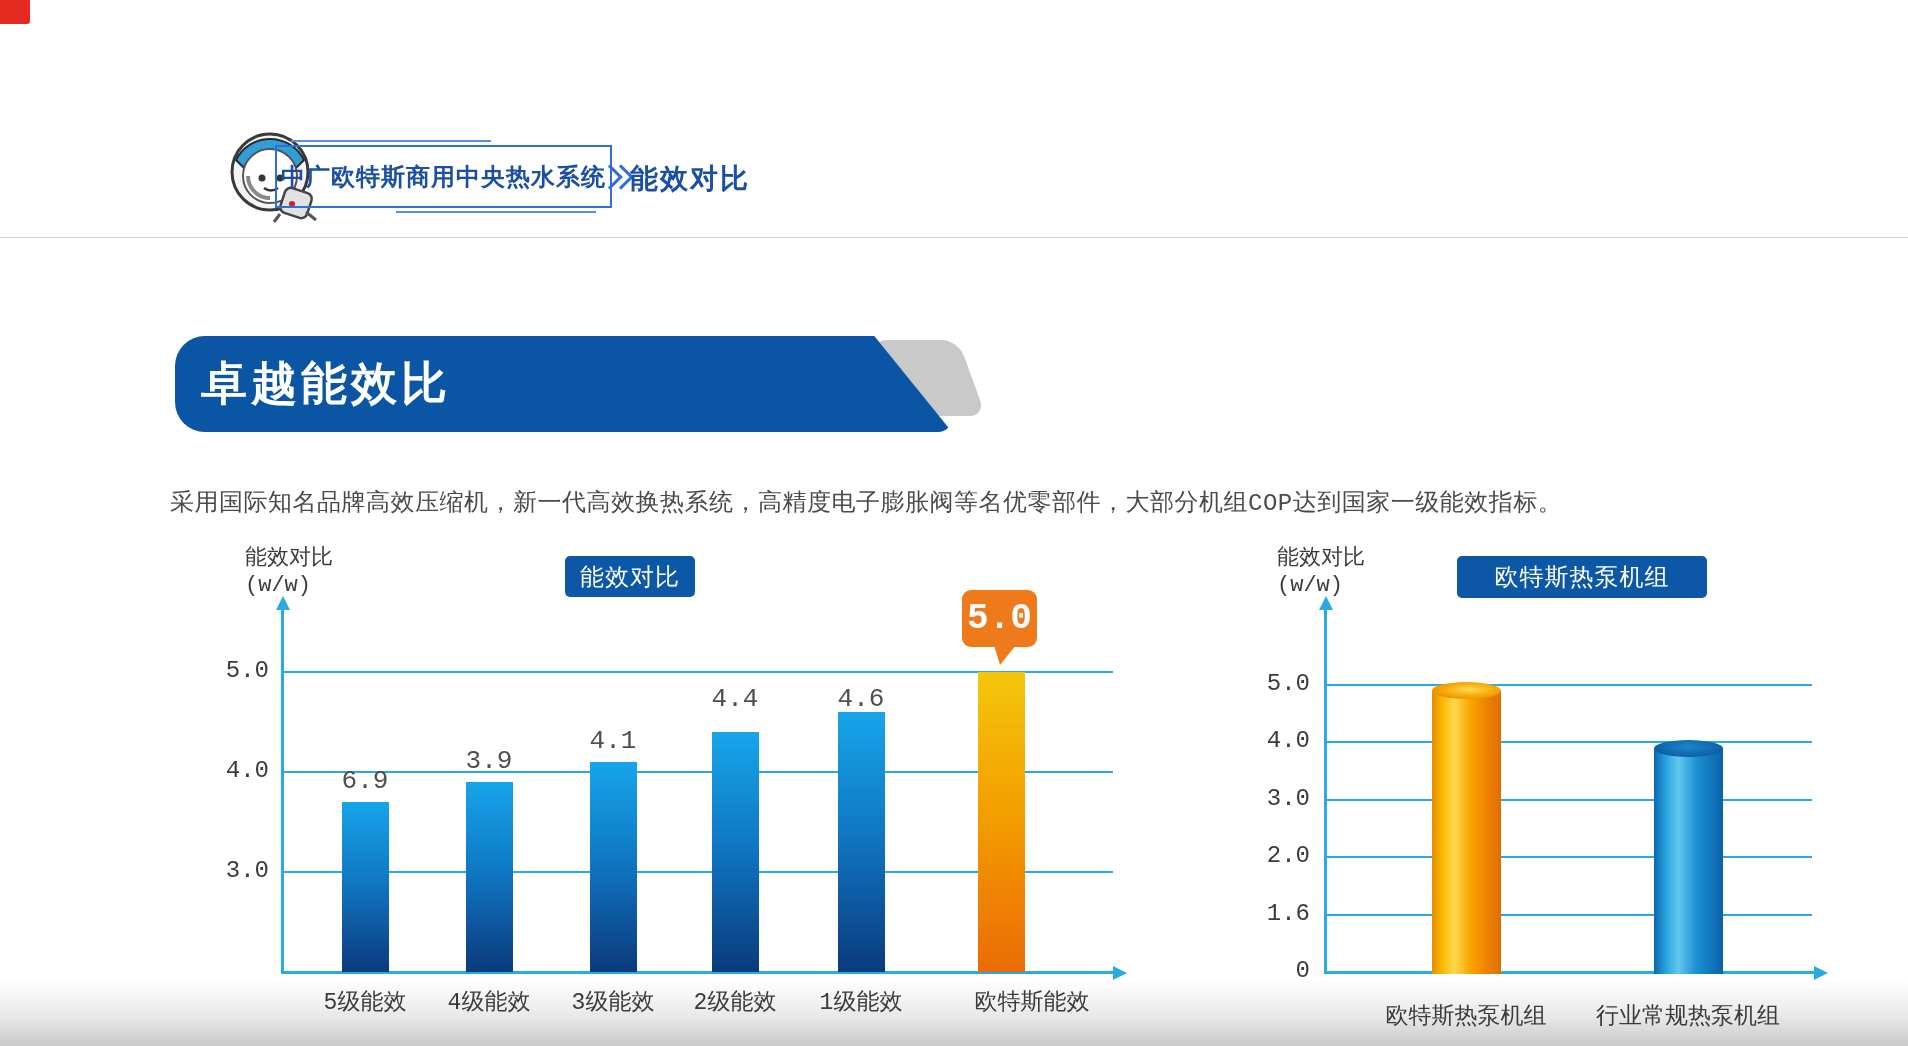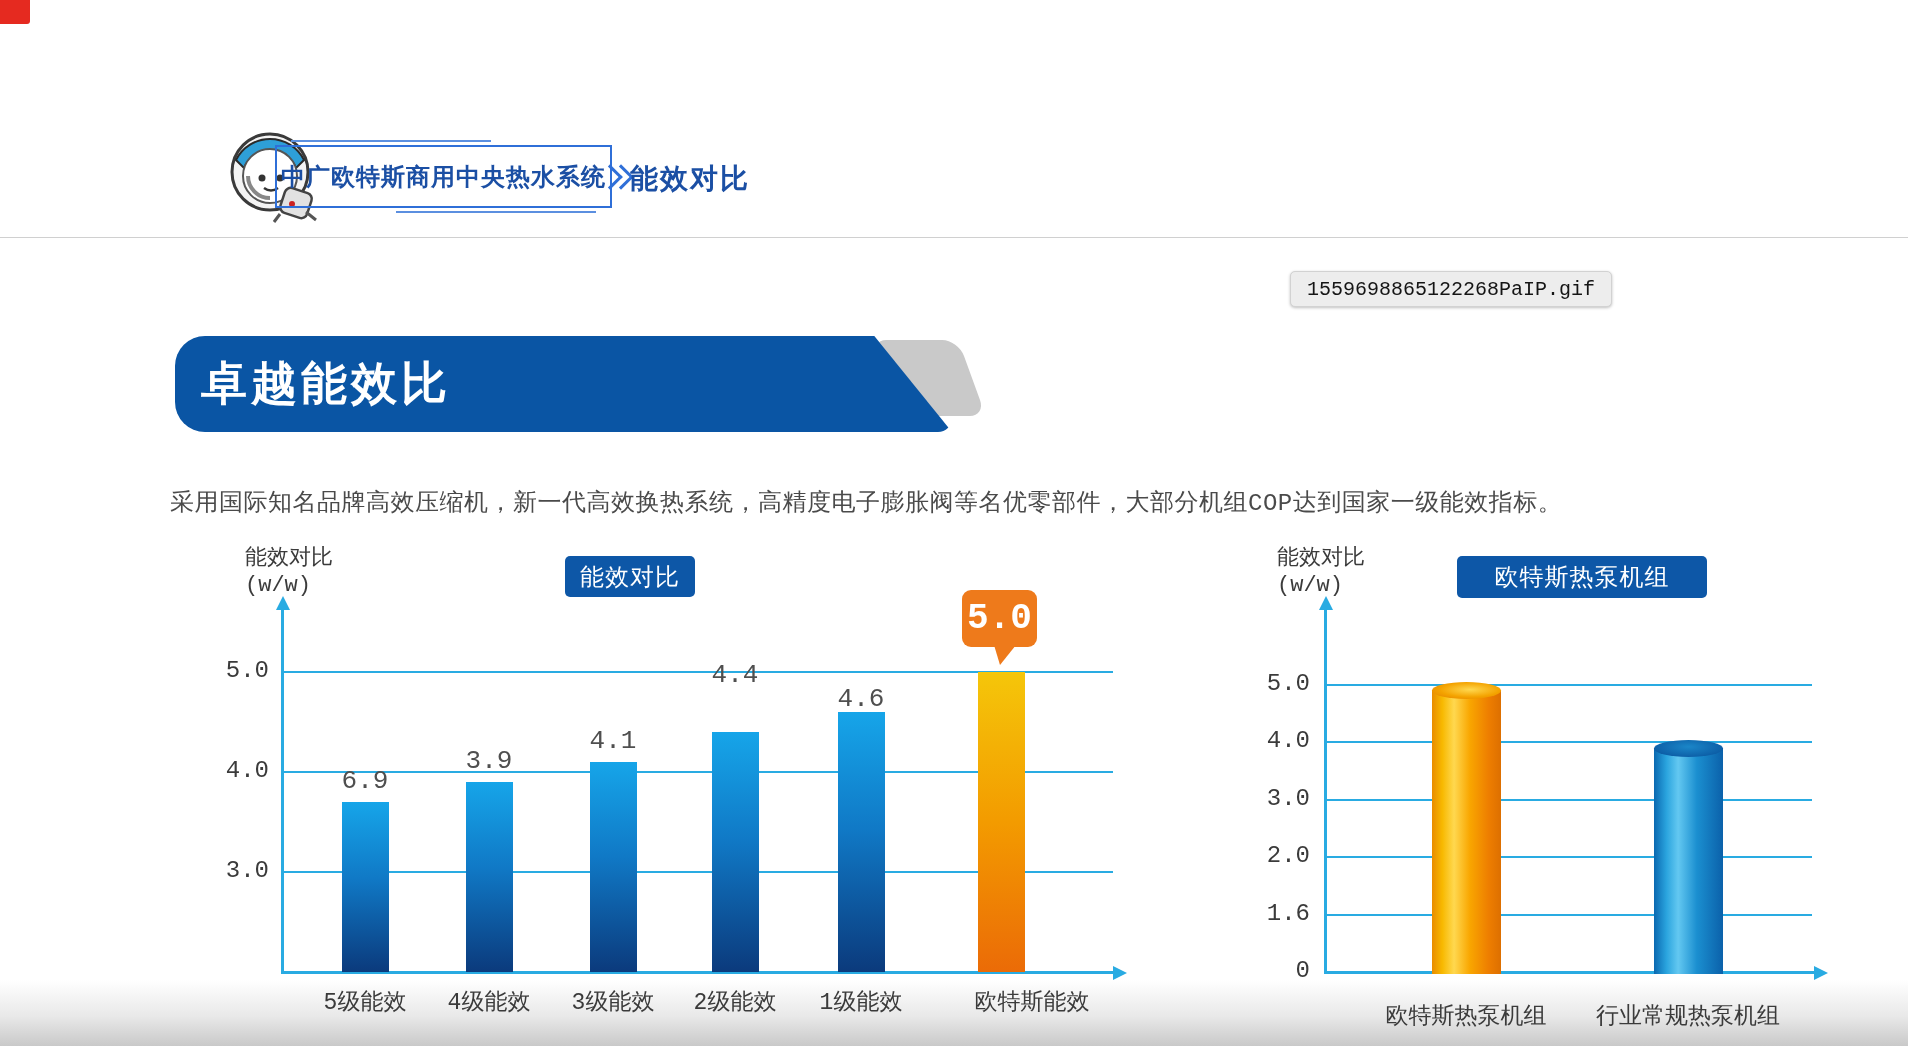--- a/index.html
+++ b/index.html
@@ -94,21 +94,20 @@
   </svg>
 
   <div class="abs brand-frame">
     <div class="abs brand-title">中广欧特斯商用中央热水系统</div>
   </div>
   <div class="abs frame-chevron chev1"></div>
   <div class="abs frame-chevron chev2"></div>
   <div class="abs page-tab">能效对比</div>
   <div class="abs header-divider"></div>
 
-  <div class="abs file-tooltip">1559698865122268PaIP.gif</div>
 
   <div class="abs banner-gray"></div>
   <div class="abs banner-blue"></div>
   <div class="abs section-desc">采用国际知名品牌高效压缩机，新一代高效换热系统，高精度电子膨胀阀等名优零部件，大部分机组COP达到国家一级能效指标。</div>
   <div class="abs banner-text">卓越能效比</div>
 
   <div class="abs ylab" style="left:245px;top:545px;">
     <div>能效对比</div>
     <div>(w/w)</div>
   </div>
@@ -139,21 +138,21 @@
     <div class="bar bar-blue" style="left: 341.5px; top: 802px; width: 47px; height: 170px;"></div>
     <div class="val" style="left: 325px; top: 766px; width: 80px;">6.9</div>
     <div class="cat" style="left: 295px; top: 986px; width: 140px;">5级能效</div>
     <div class="bar bar-blue" style="left: 465.5px; top: 782px; width: 47px; height: 190px;"></div>
     <div class="val" style="left: 449px; top: 746px; width: 80px;">3.9</div>
     <div class="cat" style="left: 419px; top: 986px; width: 140px;">4级能效</div>
     <div class="bar bar-blue" style="left: 589.5px; top: 762px; width: 47px; height: 210px;"></div>
     <div class="val" style="left: 573px; top: 726px; width: 80px;">4.1</div>
     <div class="cat" style="left: 543px; top: 986px; width: 140px;">3级能效</div>
     <div class="bar bar-blue" style="left: 711.5px; top: 732px; width: 47px; height: 240px;"></div>
-    <div class="val" style="left: 695px; top: 660px; width: 80px;">4.4</div>
+    <div class="val" style="left: 695px; top: 684px; width: 80px;">4.4</div>
     <div class="cat" style="left: 665px; top: 986px; width: 140px;">2级能效</div>
     <div class="bar bar-blue" style="left: 837.5px; top: 712px; width: 47px; height: 260px;"></div>
     <div class="val" style="left: 821px; top: 676px; width: 80px; margin-top: 8px;">4.6</div>
     <div class="cat" style="left: 791px; top: 986px; width: 140px;">1级能效</div>
     <div class="bar bar-orange" style="left: 977.5px; top: 672px; width: 47px; height: 300px;"></div>
     <div class="cat" style="left: 962px; top: 986px; width: 140px;">欧特斯能效</div>
     <div class="grid" style="left: 1326px; top: 683.5px; width: 486px;"></div>
     <div class="tick" style="left: 1252px; top: 669.5px; width: 58px;">5.0</div>
     <div class="grid" style="left: 1326px; top: 741px; width: 486px;"></div>
     <div class="tick" style="left: 1252px; top: 727px; width: 58px;">4.0</div>

